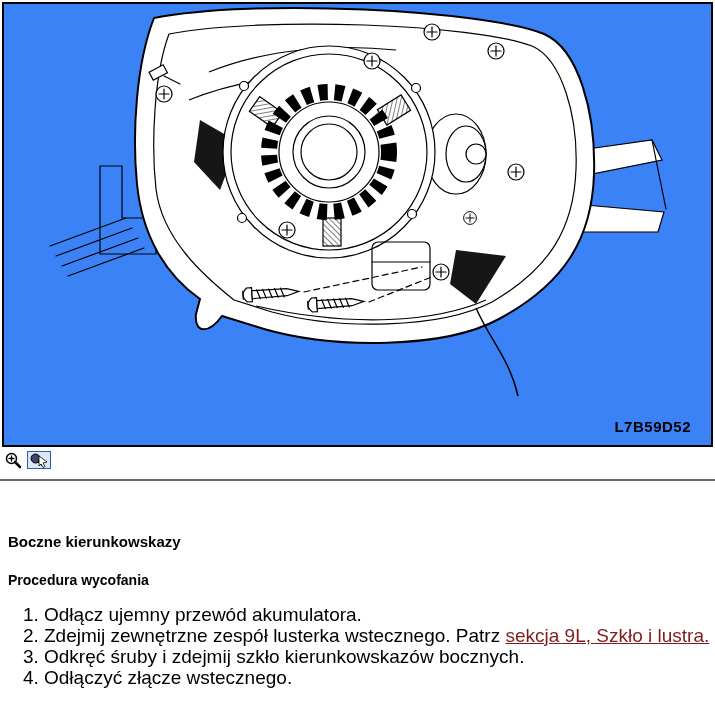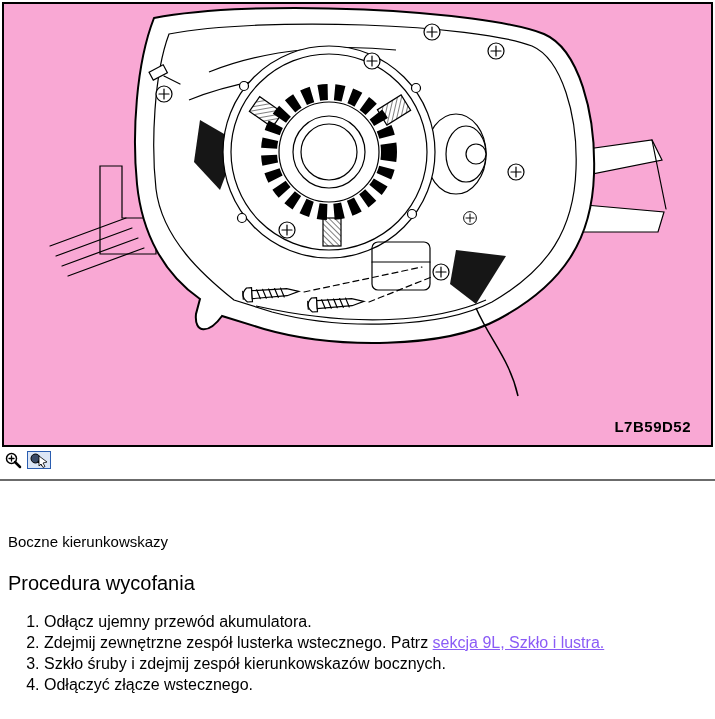--- a/index.html
+++ b/index.html
@@ -1,32 +1,32 @@
 <!DOCTYPE html>
 <html><head>
 <meta charset="utf-8">
 <style>
   html,body{margin:0;padding:0;background:#fff;color:#000;
     font-family:"Liberation Sans","DejaVu Sans",sans-serif;}
   body{width:715px;}
   .figure-box{margin:2px 2px 0 2px;border:2px solid #000;height:441px;
-    position:relative;background:#f9a8d4;overflow:hidden;}
+    position:relative;background:#3b82f6;overflow:hidden;}
   .figure-box svg{display:block;width:707px;height:437px;}
   .figure-label{position:absolute;right:20px;bottom:10px;font-weight:bold;
     font-size:15px;letter-spacing:0.5px;}
   .icon-row{display:flex;align-items:center;gap:4px;margin:3px 0 0 3px;height:20px;}
   .icon-btn{display:flex;align-items:center;justify-content:center;
     width:20px;height:18px;background:#fff;border:1px solid #fff;cursor:pointer;padding:0;}
   .icon-btn.selected{border:1px solid #2a5db0;background:#dce6f5;width:24px;}
   hr.divider{border:none;border-top:2px solid #6b6b6b;margin:9px 0 0 0;}
-  .section-title{font-size:15px;font-weight:normal;margin:52px 6px 0 8px;}
-  .procedure-title{font-size:20px;font-weight:normal;margin:22px 6px 0 8px;}
-  ol.steps{margin:16px 0 0 0;padding:0 0 0 44px;font-size:16px;line-height:21px;}
+  .section-title{font-size:15px;font-weight:bold;margin:52px 6px 0 8px;}
+  .procedure-title{font-size:14px;font-weight:bold;margin:22px 6px 0 8px;}
+  ol.steps{margin:16px 0 0 0;padding:0 0 0 44px;font-size:19px;line-height:21px;}
   ol.steps li{margin:0;}
-  a.ref-link{color:#8b5cf6;text-decoration:underline;}
+  a.ref-link{color:#7f1d1d;text-decoration:underline;}
   line,path.ln{stroke-linecap:round;}
 </style>
 </head>
 <body>
 
 <div class="figure-box">
   <svg viewBox="0 0 707 437" fill="none" stroke="#000" stroke-width="1.2">
     <defs>
       <pattern id="hatch" width="4" height="4" patternUnits="userSpaceOnUse" patternTransform="rotate(45)">
         <line x1="0" y1="0" x2="0" y2="4" stroke="#000" stroke-width="1"></line>
@@ -139,18 +139,18 @@
 <div class="procedure-title">Procedura wycofania</div>
 
 <ol class="steps">
   <li>
     <span>Odłącz ujemny przewód akumulatora.</span>
   </li>
   <li>
     <span>Zdejmij zewnętrzne zespół lusterka wstecznego. Patrz </span><a class="ref-link" href="#">sekcja 9L, Szkło i lustra.</a>
   </li>
   <li>
-    <span>Szkło śruby i zdejmij zespół kierunkowskazów bocznych.</span>
+    <span>Odkręć śruby i zdejmij szkło kierunkowskazów bocznych.</span>
   </li>
   <li>
     <span>Odłączyć złącze wstecznego.</span>
   </li>
 </ol>
 
 </body></html>

